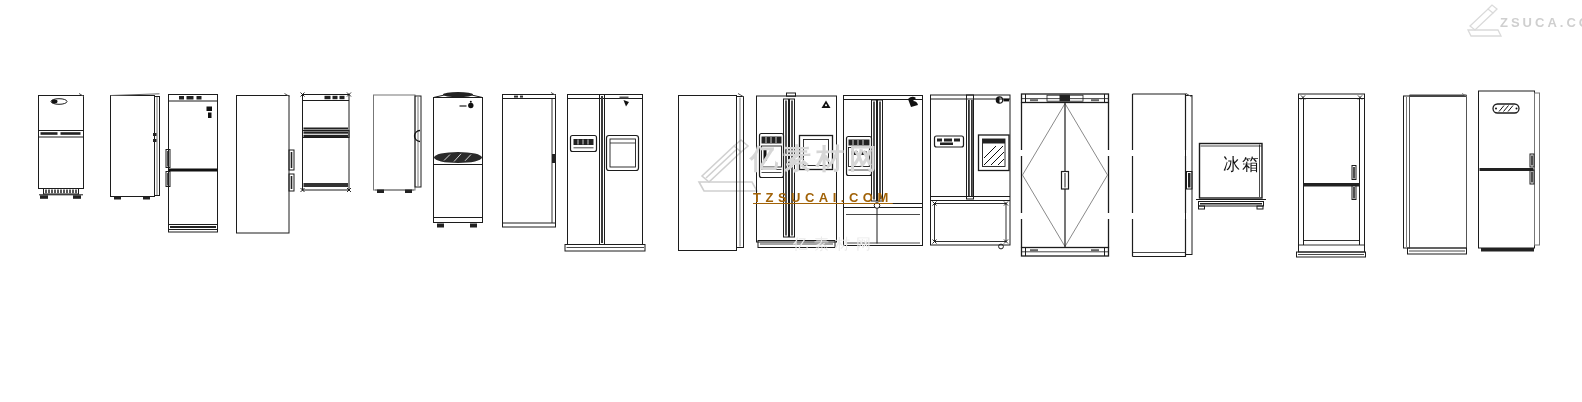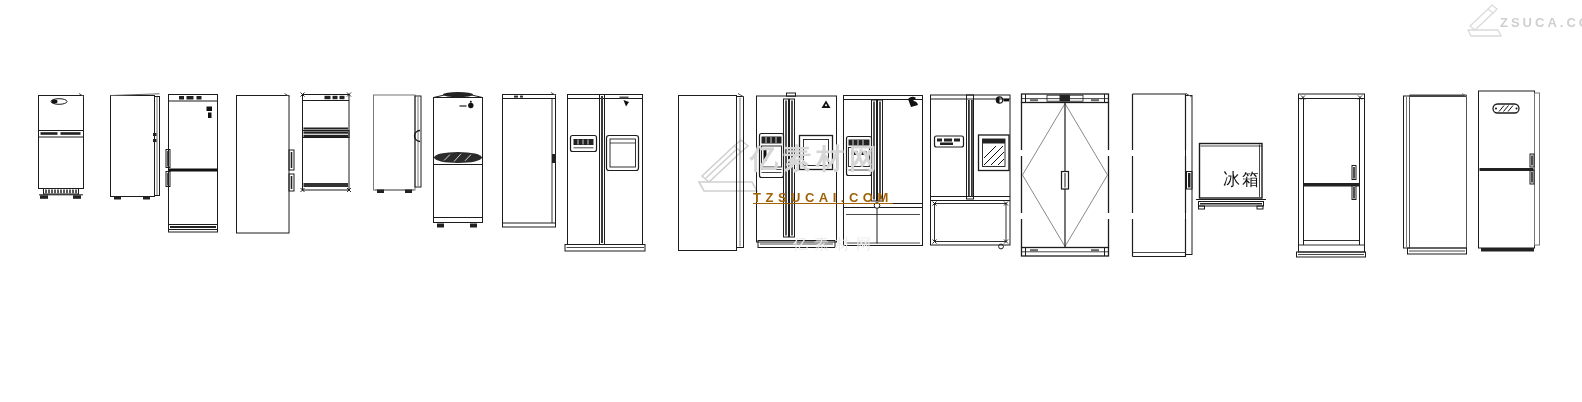--- a/index.html
+++ b/index.html
@@ -3,21 +3,21 @@
 <meta charset="utf-8">
 <style>
   html,body{margin:0;padding:0;background:#ffffff;}
   #canvas{
     position:relative;width:1582px;height:402px;background:#ffffff;
     font-family:"Liberation Sans","DejaVu Sans",sans-serif;overflow:hidden;
   }
   #art{position:absolute;left:0;top:0;width:1582px;height:402px;}
   .txt{position:absolute;white-space:nowrap;line-height:1;}
   .label-cn{
-    left:1199px;top:171px;width:86px;text-align:center;
+    left:1199px;top:156px;width:86px;text-align:center;
     font-size:17px;letter-spacing:2px;color:#111111;
     font-family:"DejaVu Sans","Liberation Sans",sans-serif;
   }
   .wm-cn{
     left:750px;top:145px;font-size:28px;font-weight:bold;letter-spacing:5px;
     color:#d6d6d6;
   }
   .wm-en{
     left:753px;top:191px;font-size:13px;font-weight:bold;letter-spacing:4.5px;
     color:#a16207;

